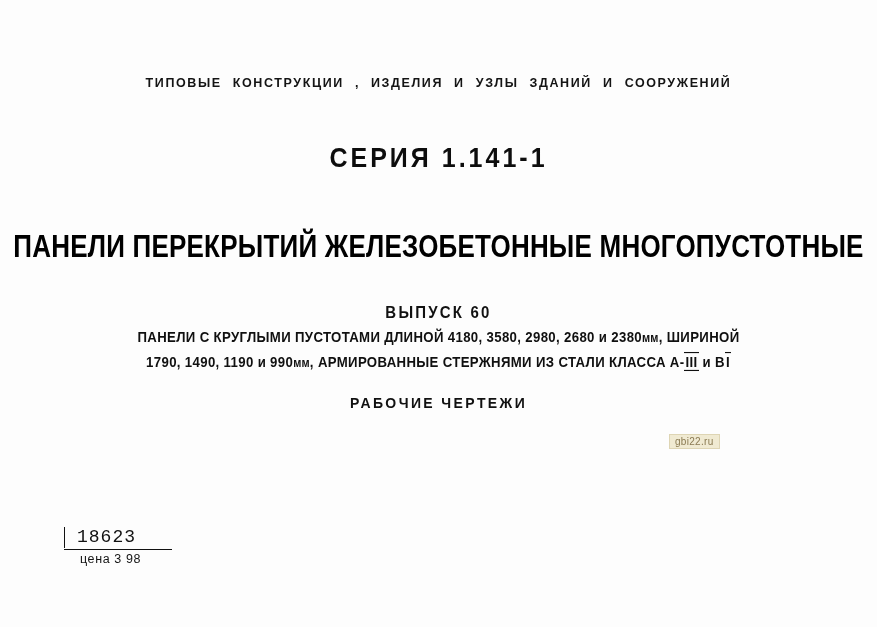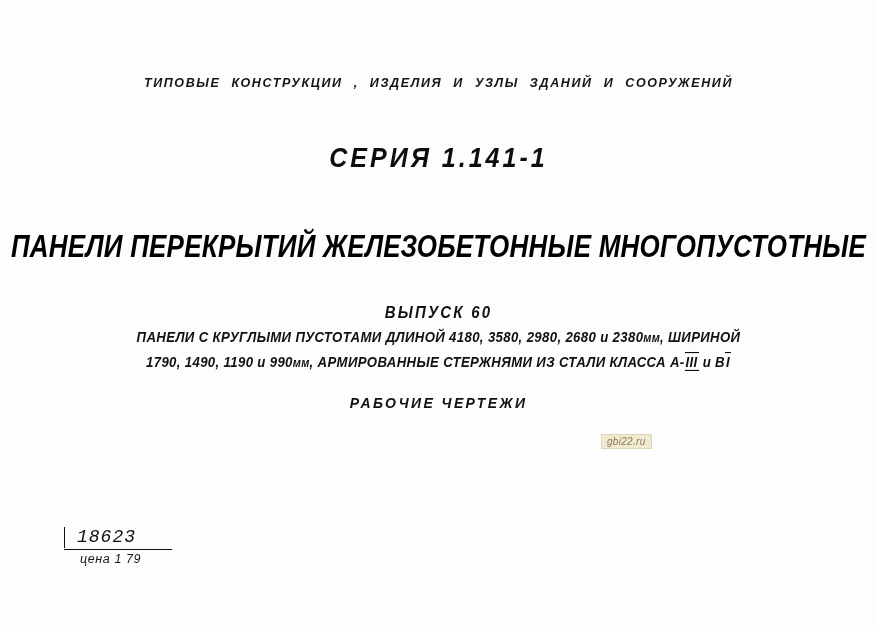--- a/index.html
+++ b/index.html
@@ -12,21 +12,20 @@
     height: 627px;
     font-family: "Liberation Sans", sans-serif;
     color: #111111;
     overflow: hidden;
     position: relative;
   }
   .page {
     position: absolute;
     inset: 0;
     background: #fdfdfd;
-    font-style: italic;
   }
 
   
   .header-line {
     position: absolute;
     top: 76px;
     left: 0;
     width: 877px;
     text-align: center;
     font-size: 12.5px;
@@ -122,21 +121,21 @@
     font-weight: 700;
     letter-spacing: 2.4px;
     color: #111111;
     transform: scaleY(1.1);
   }
 
   
   .watermark {
     position: absolute;
     top: 434px;
-    left: 601px;
+    left: 669px;
     font-size: 10px;
     color: #8a7a52;
     background: #f0ead2;
     border: 1px solid #ded5b4;
     padding: 1px 5px;
     letter-spacing: 0.3px;
     font-family: "Liberation Sans", sans-serif;
   }
 
   
@@ -192,16 +191,16 @@
     <span>1790, 1490, 1190 и 990</span><span class="small-caps">мм</span><span>, АРМИРОВАННЫЕ СТЕРЖНЯМИ ИЗ СТАЛИ КЛАССА  A-</span><span class="overline-roman">III</span><span> и В</span><span class="overline-only">I</span>
   </div>
 
   <div class="working-drawings">РАБОЧИЕ  ЧЕРТЕЖИ</div>
 
   <div class="watermark">gbi22.ru</div>
 
   <div class="stamp">
     <div class="stamp-code">18623</div>
     <div class="stamp-rule"></div>
-    <div class="stamp-price">цена  1  79</div>
+    <div class="stamp-price">цена  3  98</div>
   </div>
 
 </div>
 
 </body></html>

